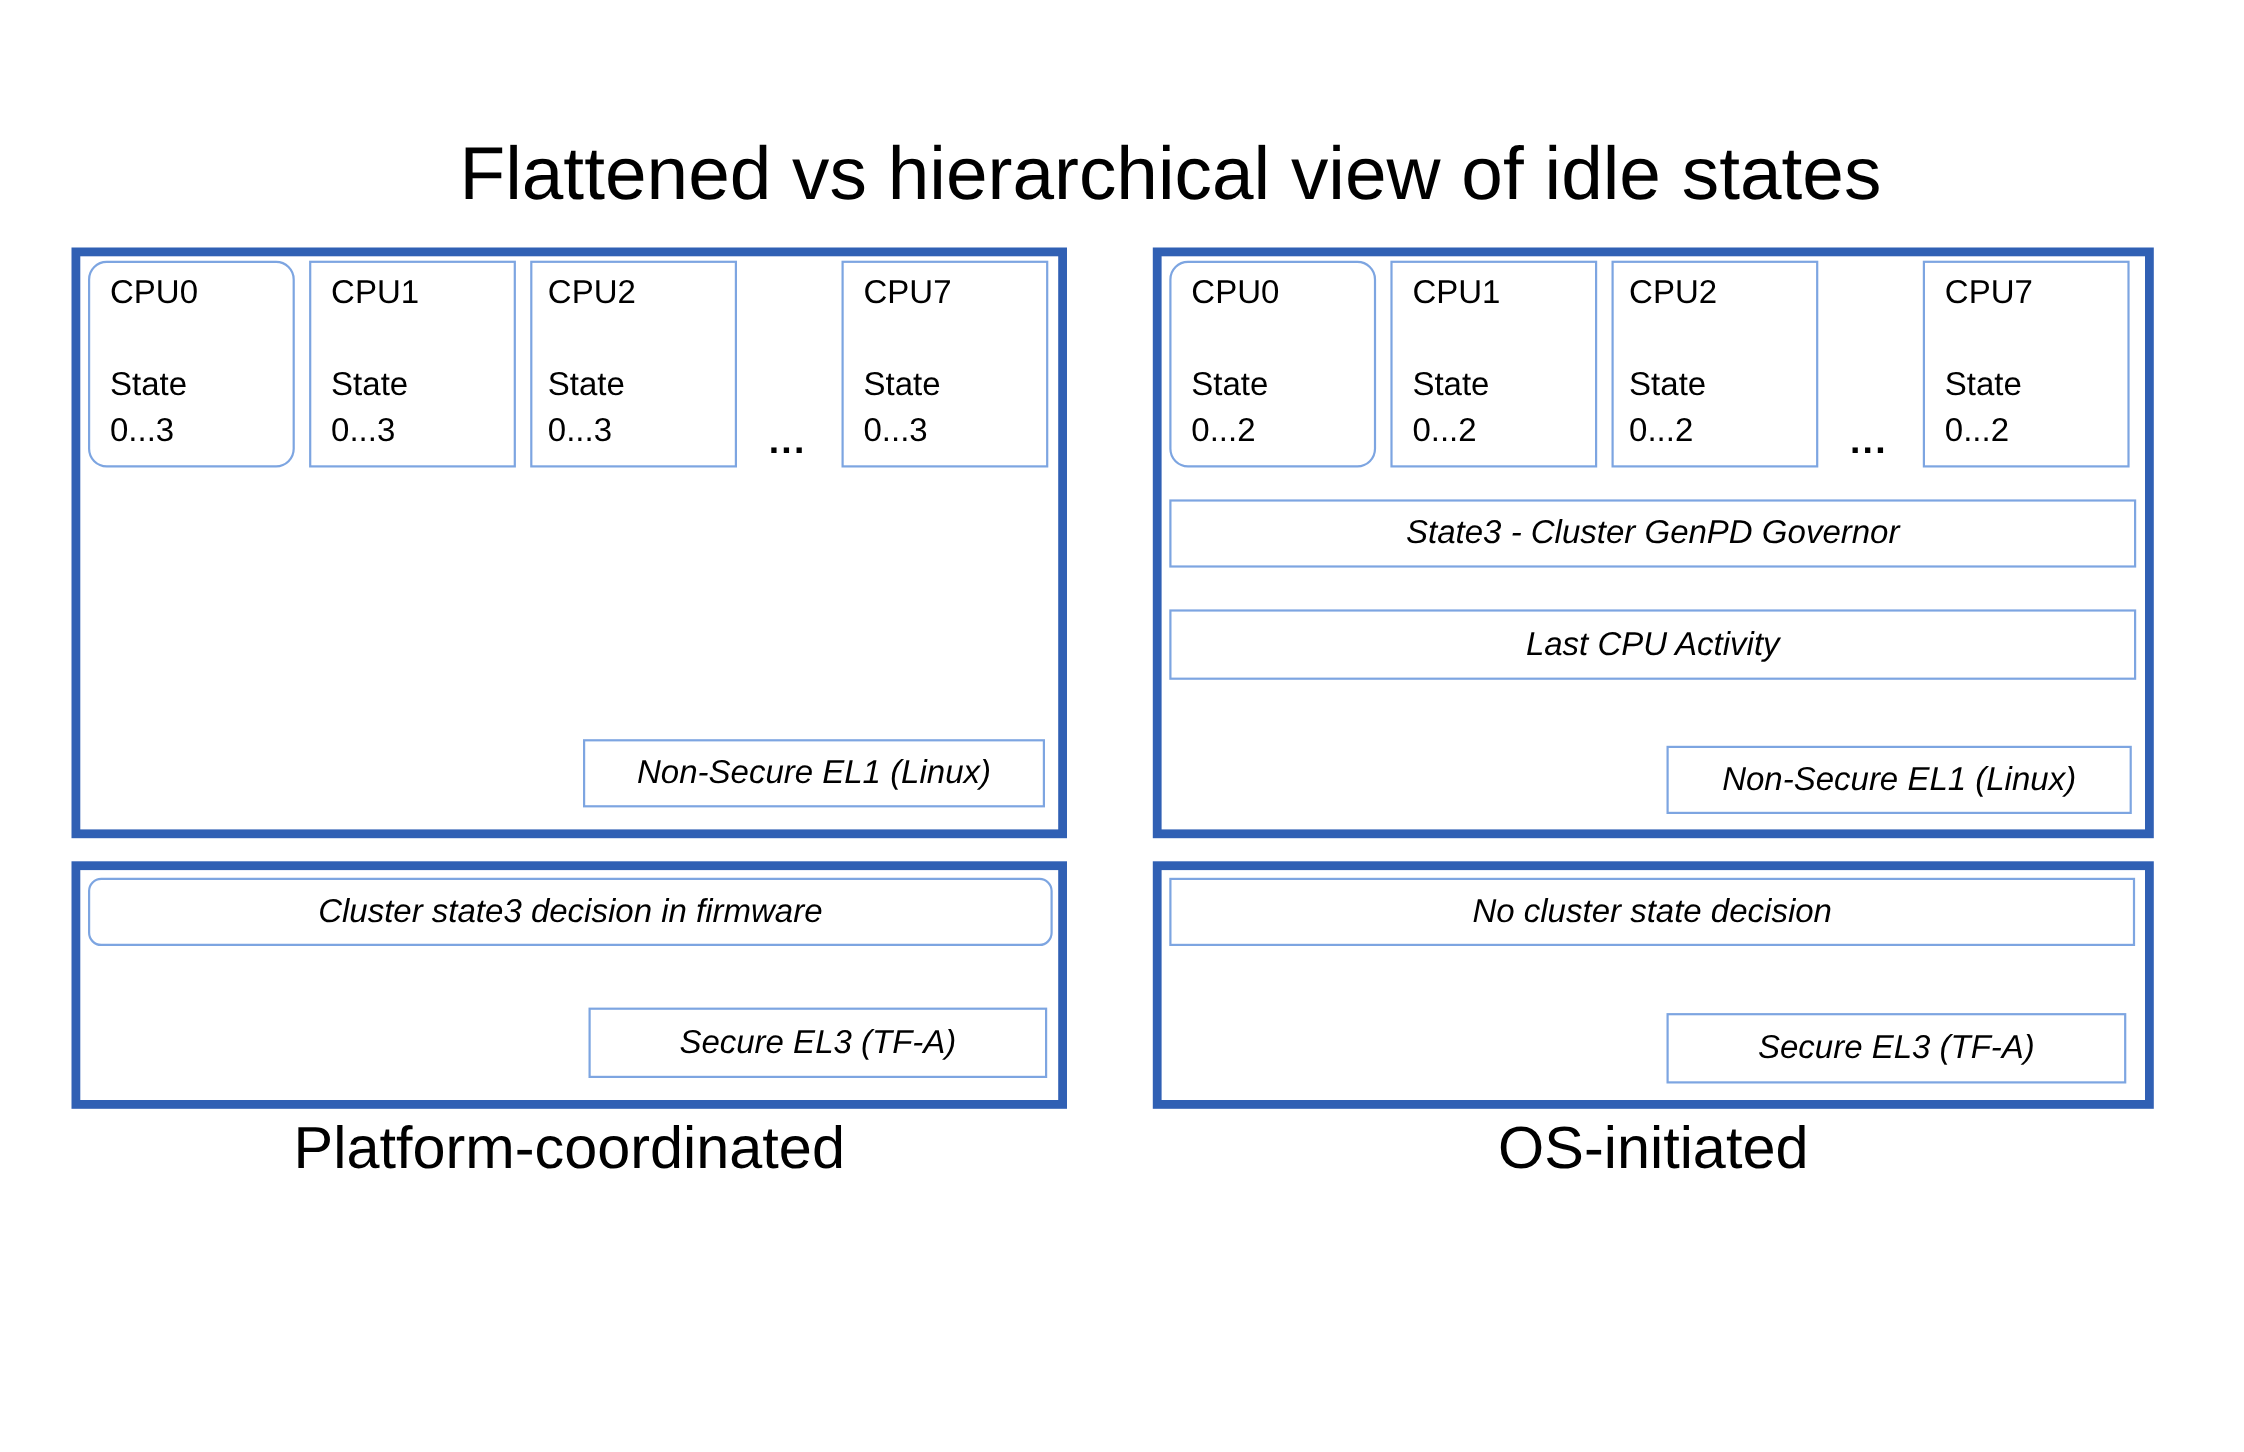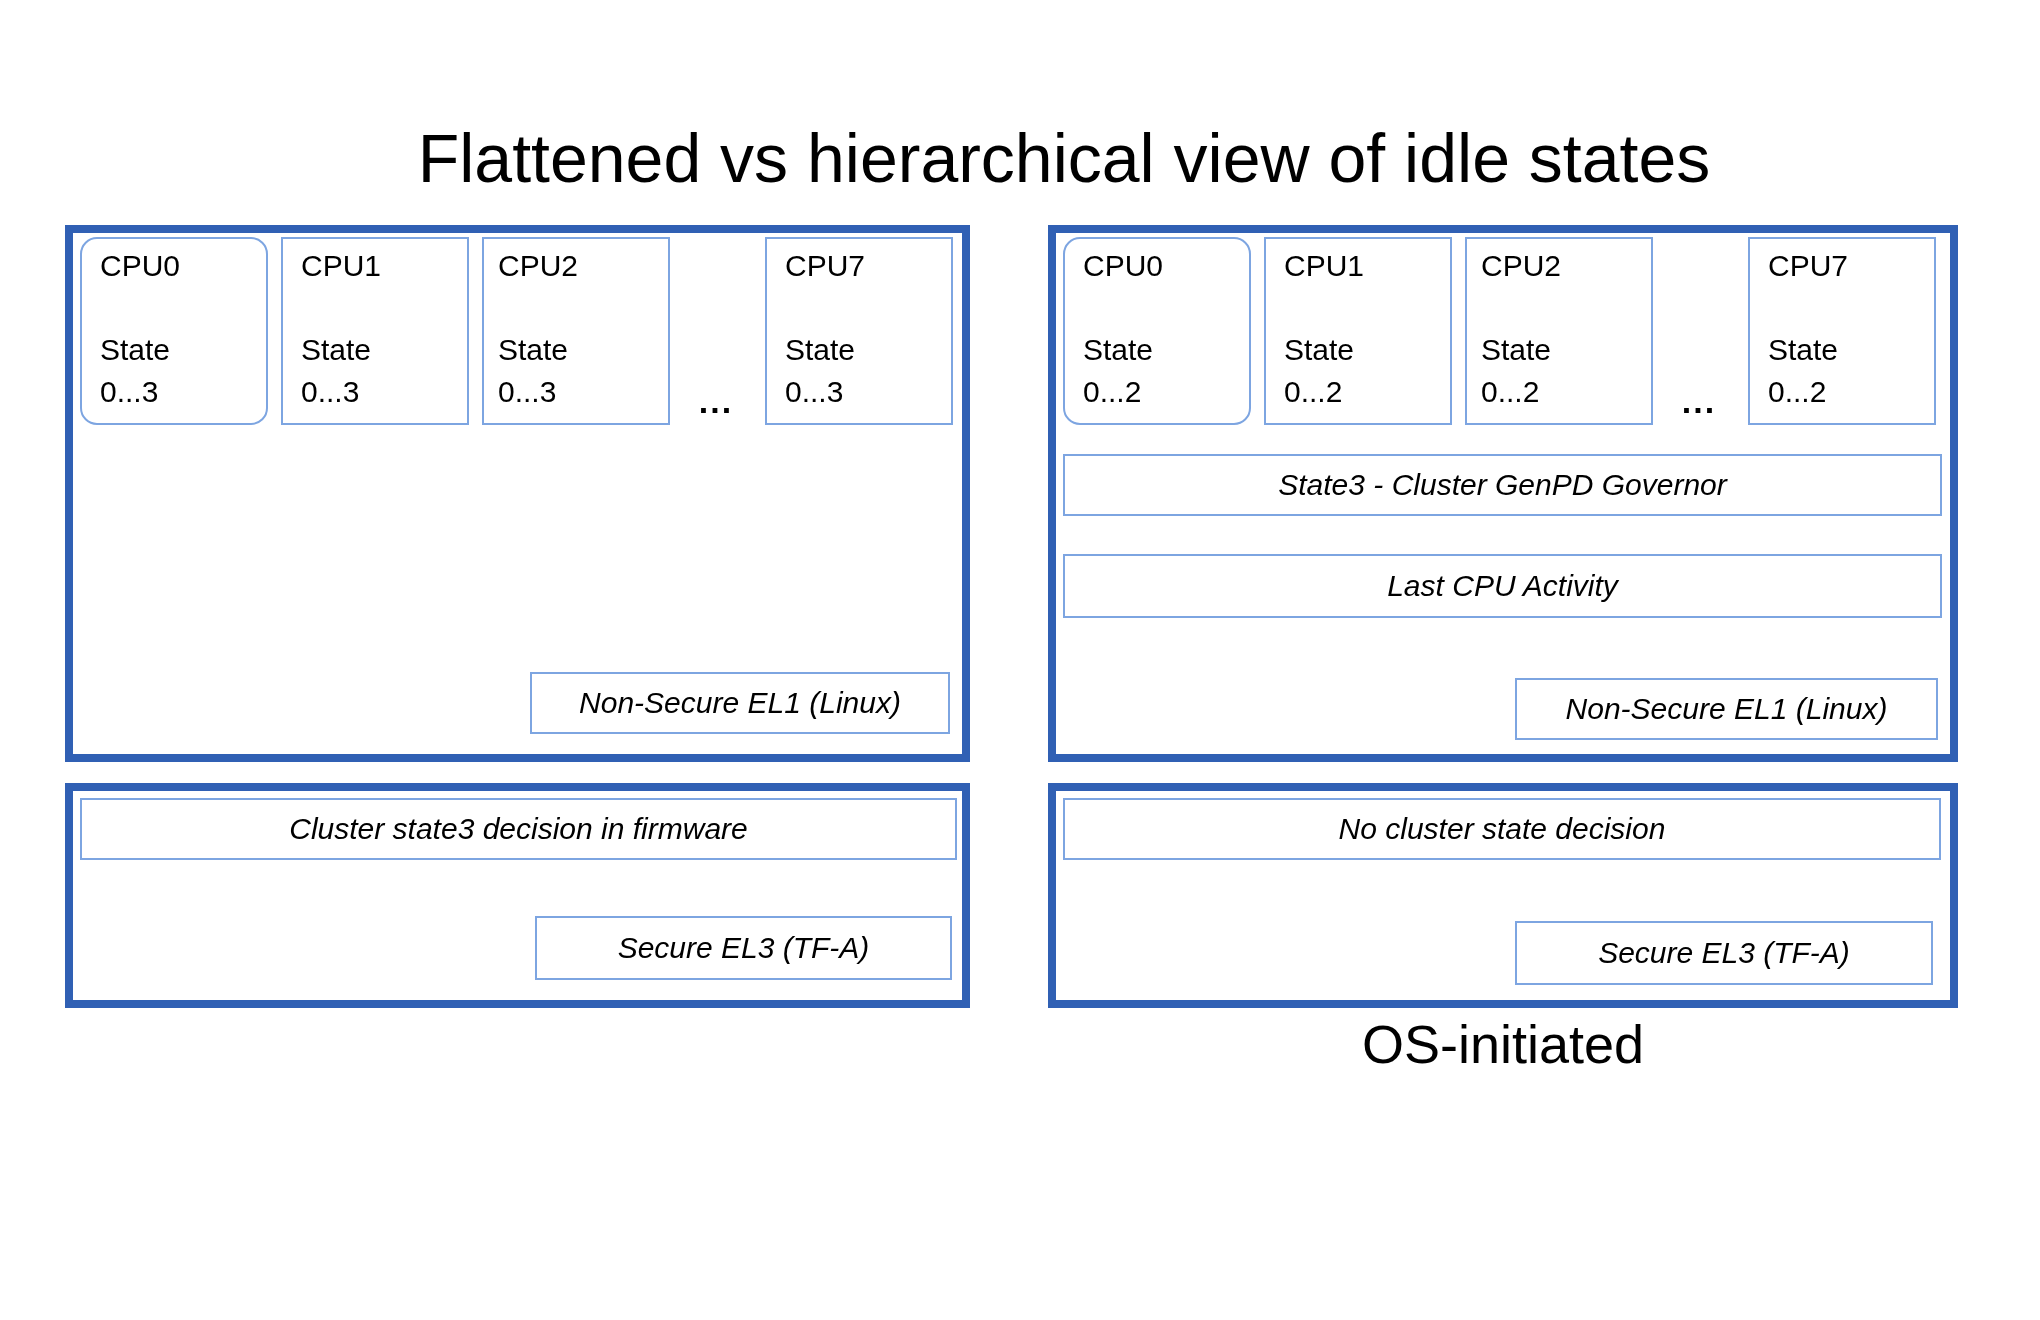--- a/index.html
+++ b/index.html
@@ -64,21 +64,21 @@
     font-size:30px;line-height:1.2;
     text-align:center;white-space:nowrap;font-style:italic;
   }
   #pl-top .box-activity{left:7px;top:269px;width:877px;height:62px;}
   #pl-top .box-el{left:457px;top:439px;width:420px;height:62px;}
 
   #pr-top .box-governor{left:7px;top:221px;width:879px;height:62px;}
   #pr-top .box-activity{left:7px;top:321px;width:879px;height:64px;}
   #pr-top .box-el{left:459px;top:445px;width:423px;height:62px;}
 
-  #pl-bot .box-decision{left:7px;top:7px;width:877px;height:62px;}
+  #pl-bot .box-decision{left:7px;top:7px;width:877px;height:62px;border-radius:12px;}
   #pl-bot .box-el{left:462px;top:125px;width:417px;height:64px;}
 
   #pr-bot .box-decision{left:7px;top:7px;width:878px;height:62px;}
   #pr-bot .box-el{left:459px;top:130px;width:418px;height:64px;}
 
   .caption{
     position:absolute;top:1012px;
     font-size:54px;line-height:1.2;text-align:center;
     white-space:nowrap;
   }
@@ -163,15 +163,16 @@
   <div class="panel" id="pl-bot">
     <div class="wbox box-decision">Cluster state3 decision in firmware</div>
     <div class="wbox box-el">Secure EL3 (TF-A)</div>
   </div>
 
   <div class="panel" id="pr-bot">
     <div class="wbox box-decision">No cluster state decision</div>
     <div class="wbox box-el">Secure EL3 (TF-A)</div>
   </div>
 
+  <div class="caption" id="cap-left">Platform-coordinated</div>
   <div class="caption" id="cap-right">OS-initiated</div>
 
 </div>
 
 </body></html>

